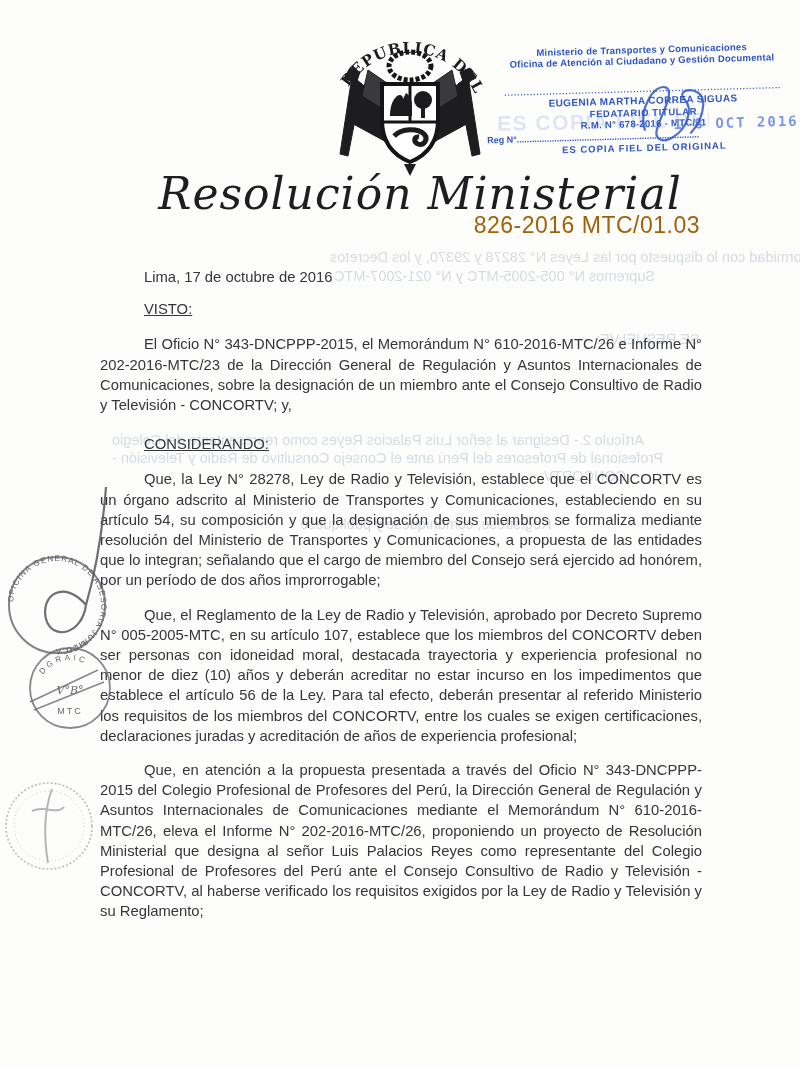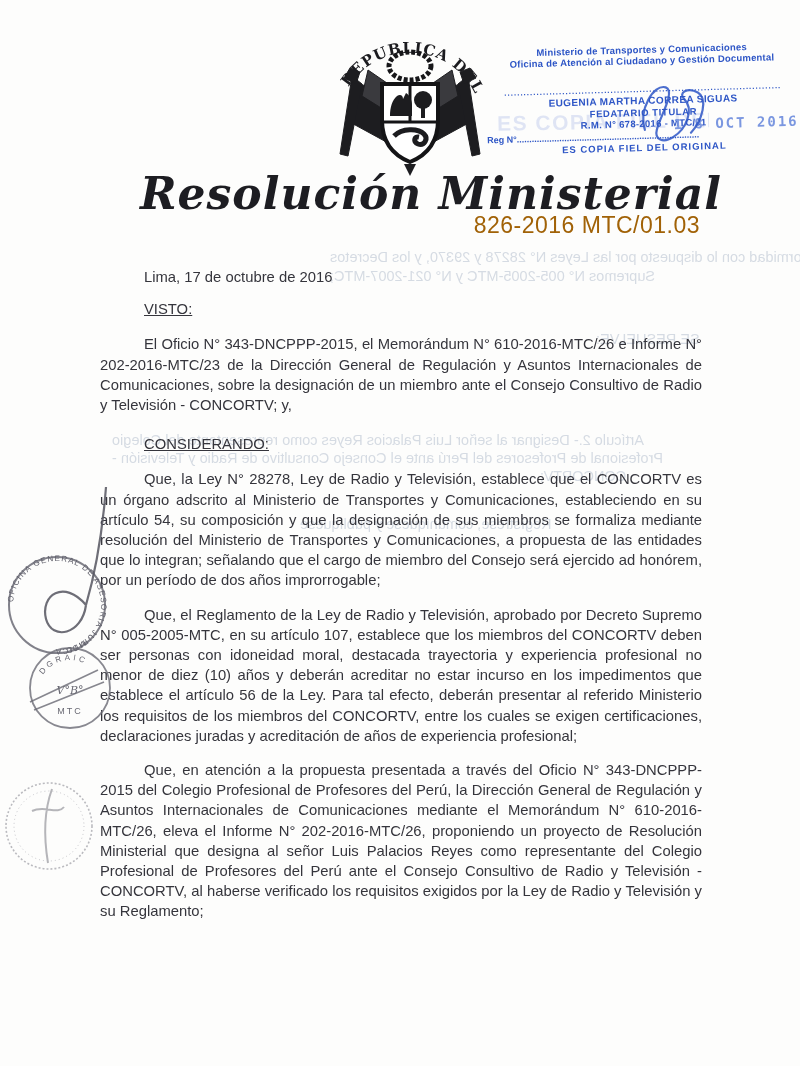--- a/index.html
+++ b/index.html
@@ -30,21 +30,21 @@
   .fed-cert{font-size:9.5px;letter-spacing:1px;margin-top:0px;}
   .fed-sign{position:absolute;left:150px;top:38px;pointer-events:none;}
   .ghost-stamp{
     position:absolute;left:497px;top:110px;width:212px;overflow:hidden;
     font-size:21px;font-weight:bold;color:#2e56c6;opacity:.14;
     letter-spacing:1.5px;white-space:nowrap;transform:rotate(-1deg);
   }
   
   .title{
     position:absolute;left:140px;top:168px;width:560px;text-align:center;
-    font-family:"DejaVu Serif",serif;font-style:italic;font-weight:700;
+    font-family:"DejaVu Serif",serif;font-style:italic;font-weight:400;
     font-size:44px;color:#1d1d22;letter-spacing:1px;white-space:nowrap;
   }
   .res-number{
     position:absolute;right:100px;top:212px;
     font-size:23px;color:#a16207;letter-spacing:.5px;
   }
   
   .body{
     position:absolute;left:100px;top:255px;width:602px;
     font-size:14.8px;line-height:20.2px;color:#35353c;text-align:justify;

